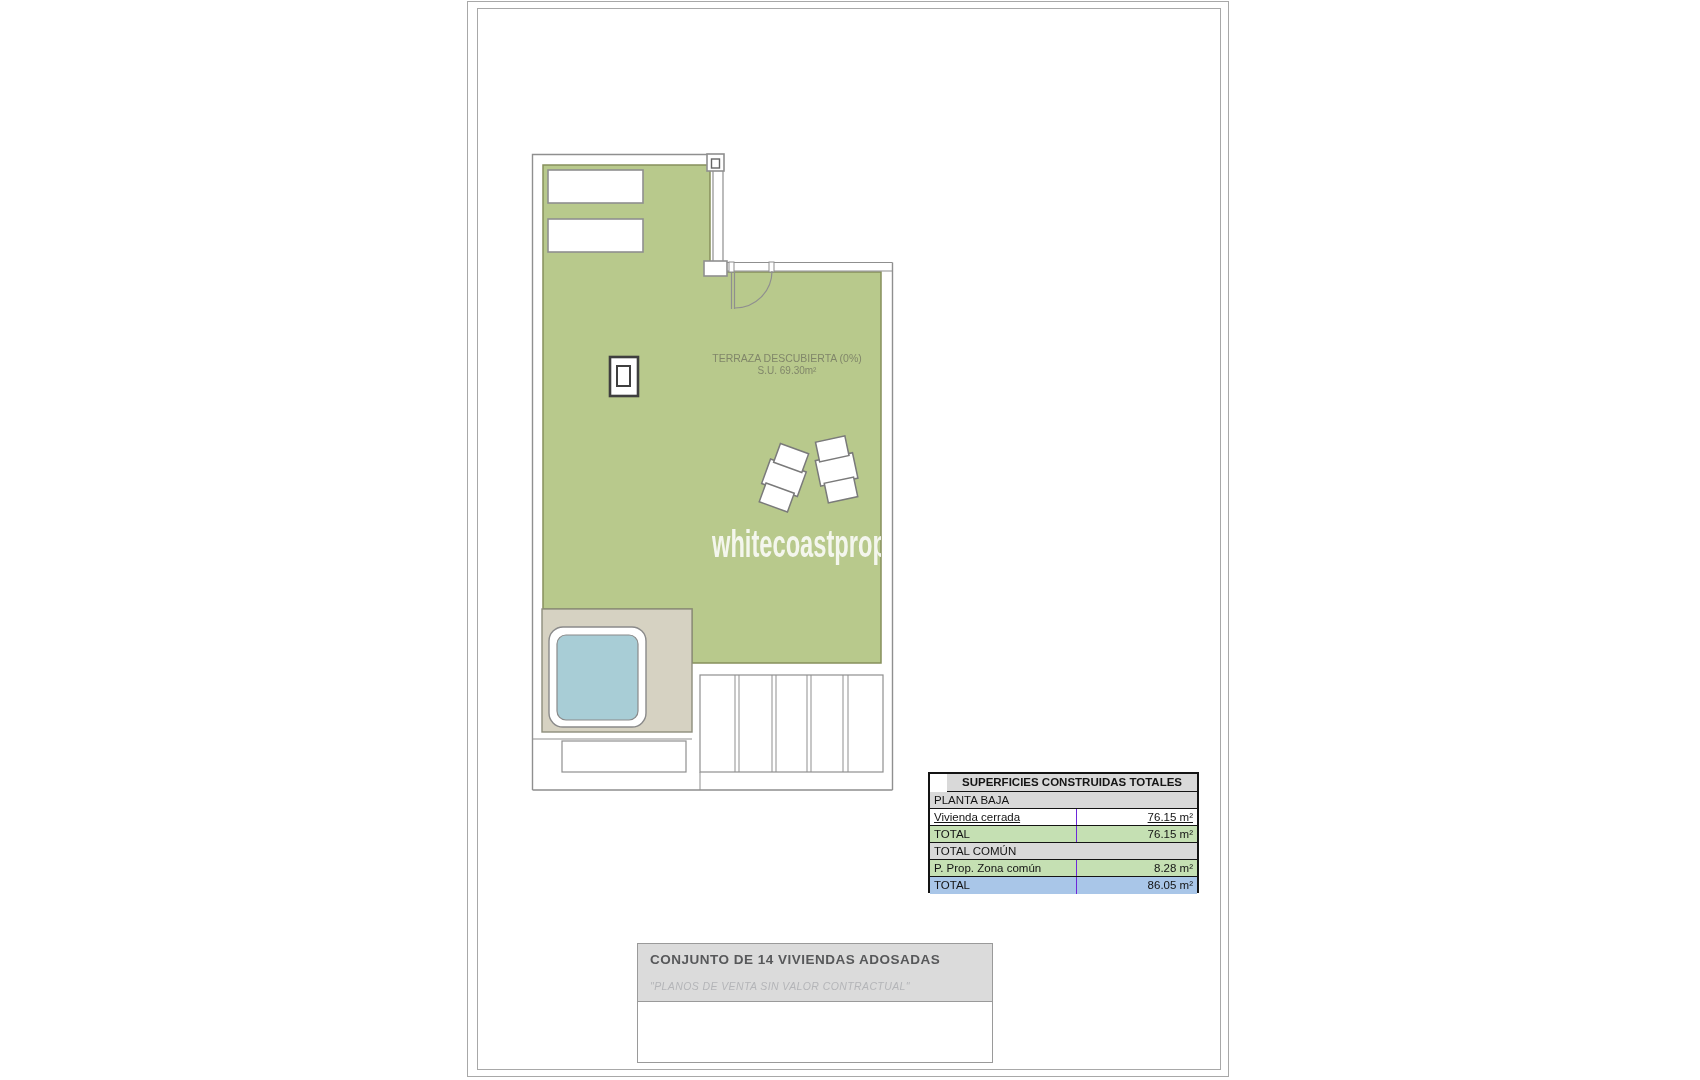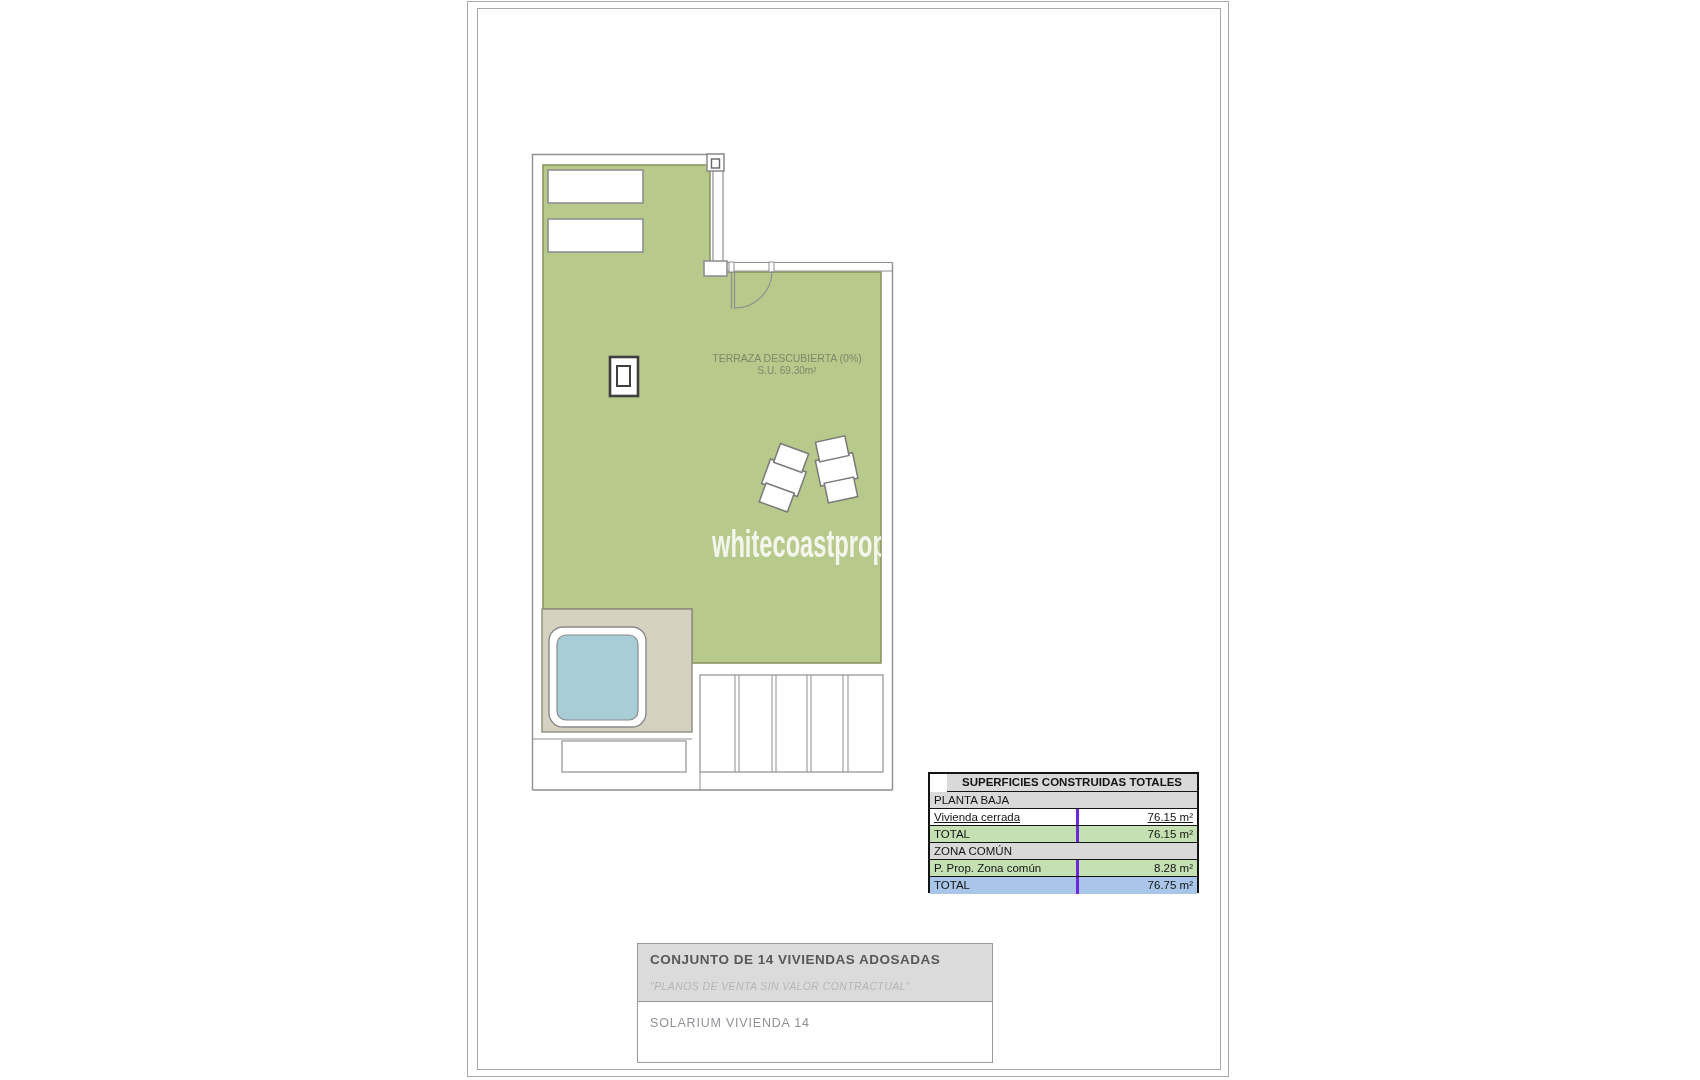--- a/index.html
+++ b/index.html
@@ -30,21 +30,21 @@
     border-bottom:1.5px solid #141414;display:flex;
     padding:0 4px;white-space:nowrap;overflow:hidden;
   }
   .t-row:last-child{border-bottom:none;}
   .t-head{height:18px;line-height:17px;justify-content:center;background:#d9d9d9;font-weight:600;margin-left:17px;}
   .t-section{background:#d9d9d9;}
   .t-plain{background:#ffffff;text-decoration:underline;}
   .t-subtotal{background:#c5e0b3;}
   .t-grandtotal{background:#a9c6e8;}
   .t-label{flex:0 0 55%;}
-  .t-value{flex:1;text-align:right;border-left:3px solid #6d28d9;}
+  .t-value{flex:1;text-align:right;border-left:1px solid #6d28d9;}
   .t-section .t-value,.t-head .t-value{border-left:none;}
   
   .title-block{
     position:absolute;left:637px;top:943px;width:356px;height:120px;
     border:1.5px solid #9a9a9a;box-sizing:border-box;background:#ffffff;
   }
   .tb-top{
     height:58px;background:#dbdbdb;border-bottom:1.5px solid #9a9a9a;
     box-sizing:border-box;padding:8px 12px 0 12px;
   }
@@ -126,34 +126,31 @@
   </div>
   <div class="t-row t-plain">
     <span class="t-label">Vivienda cerrada</span>
     <span class="t-value">76.15 m²</span>
   </div>
   <div class="t-row t-subtotal">
     <span class="t-label">TOTAL</span>
     <span class="t-value">76.15 m²</span>
   </div>
   <div class="t-row t-section">
-    <span class="t-label">ZONA COMÚN</span>
+    <span class="t-label">TOTAL COMÚN</span>
     <span class="t-value"></span>
   </div>
   <div class="t-row t-subtotal">
     <span class="t-label">P. Prop. Zona común</span>
     <span class="t-value">8.28 m²</span>
   </div>
   <div class="t-row t-grandtotal">
     <span class="t-label">TOTAL</span>
-    <span class="t-value">76.75 m²</span>
+    <span class="t-value">86.05 m²</span>
   </div>
 </div>
 
 <div class="title-block">
   <div class="tb-top">
     <div class="tb-project">CONJUNTO DE 14 VIVIENDAS ADOSADAS</div>
     <div class="tb-disclaimer">"PLANOS DE VENTA SIN VALOR CONTRACTUAL"</div>
   </div>
-  <div class="tb-bottom">
-    <div class="tb-drawing">SOLARIUM VIVIENDA 14</div>
-  </div>
 </div>
 
 </body></html>

